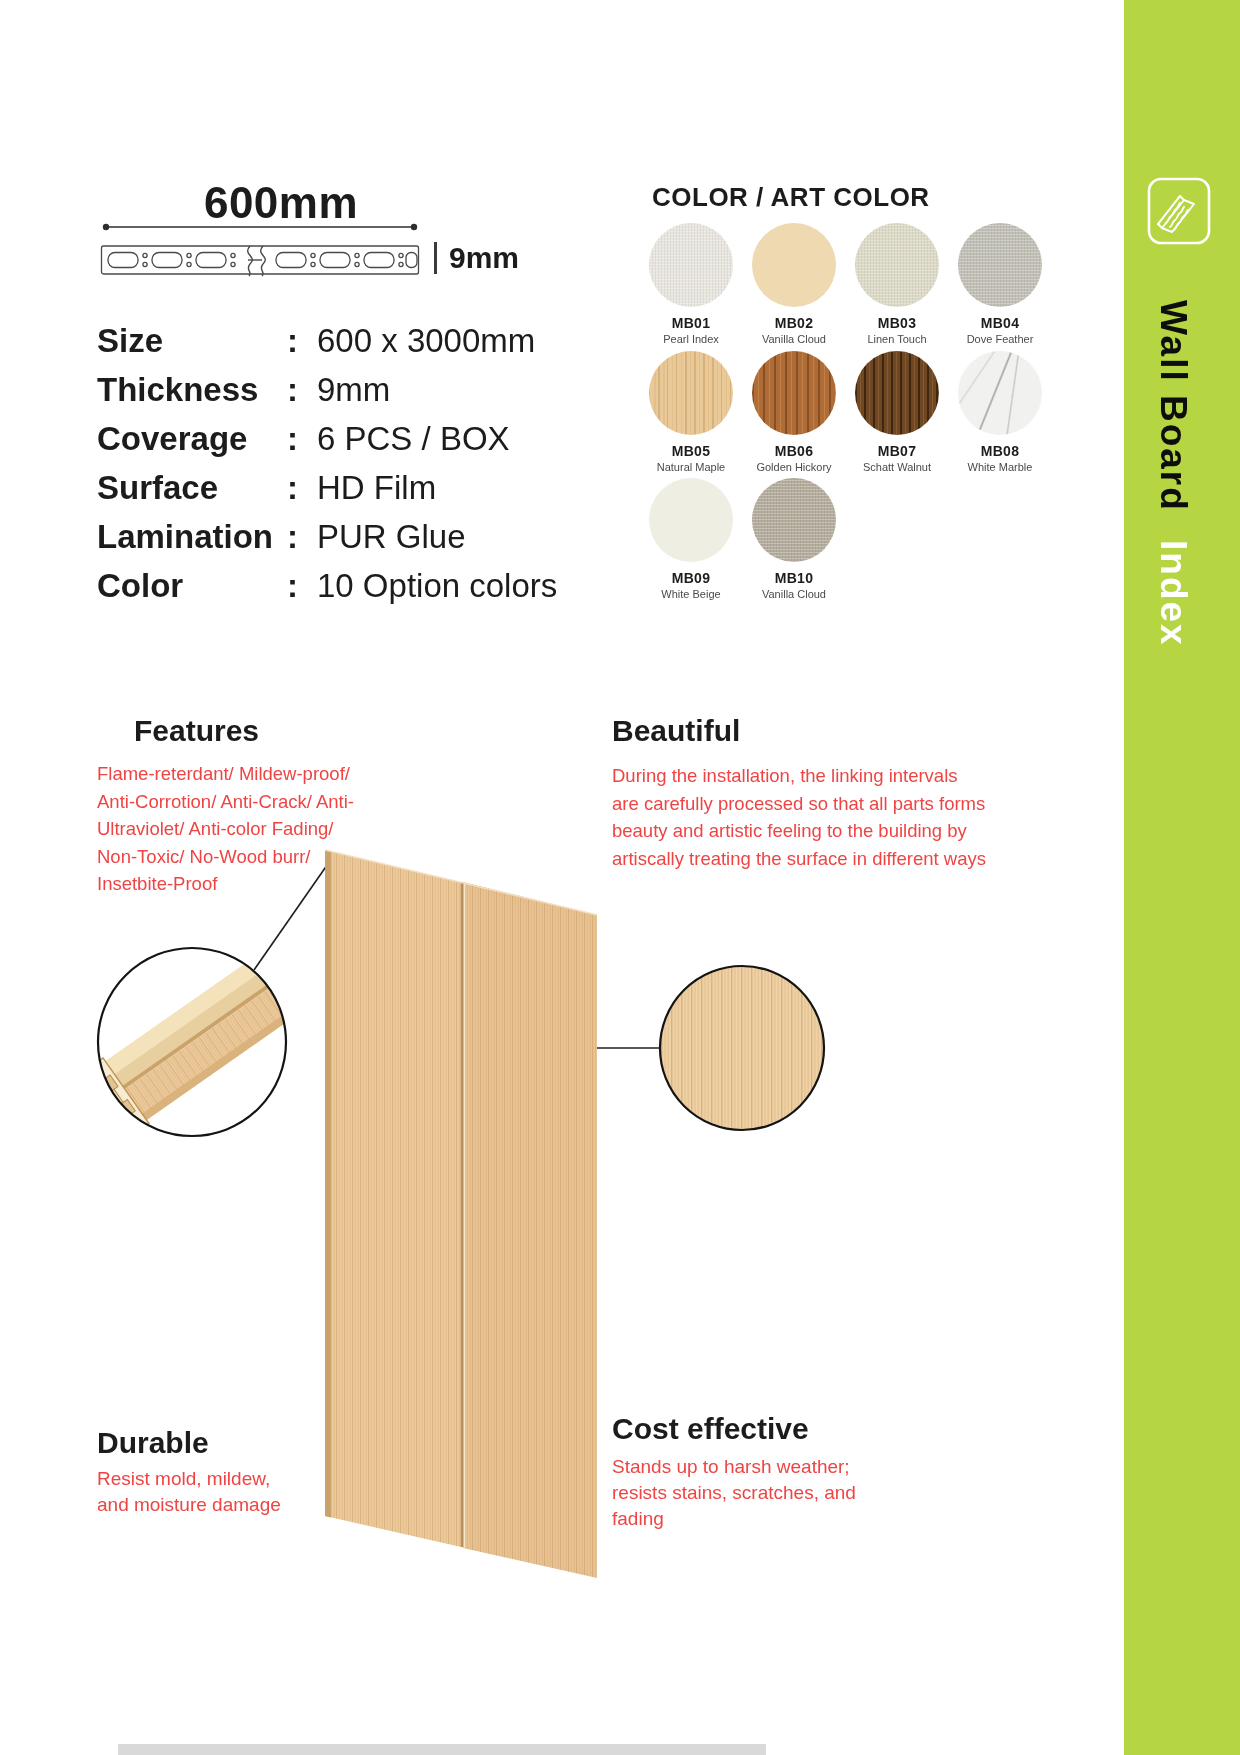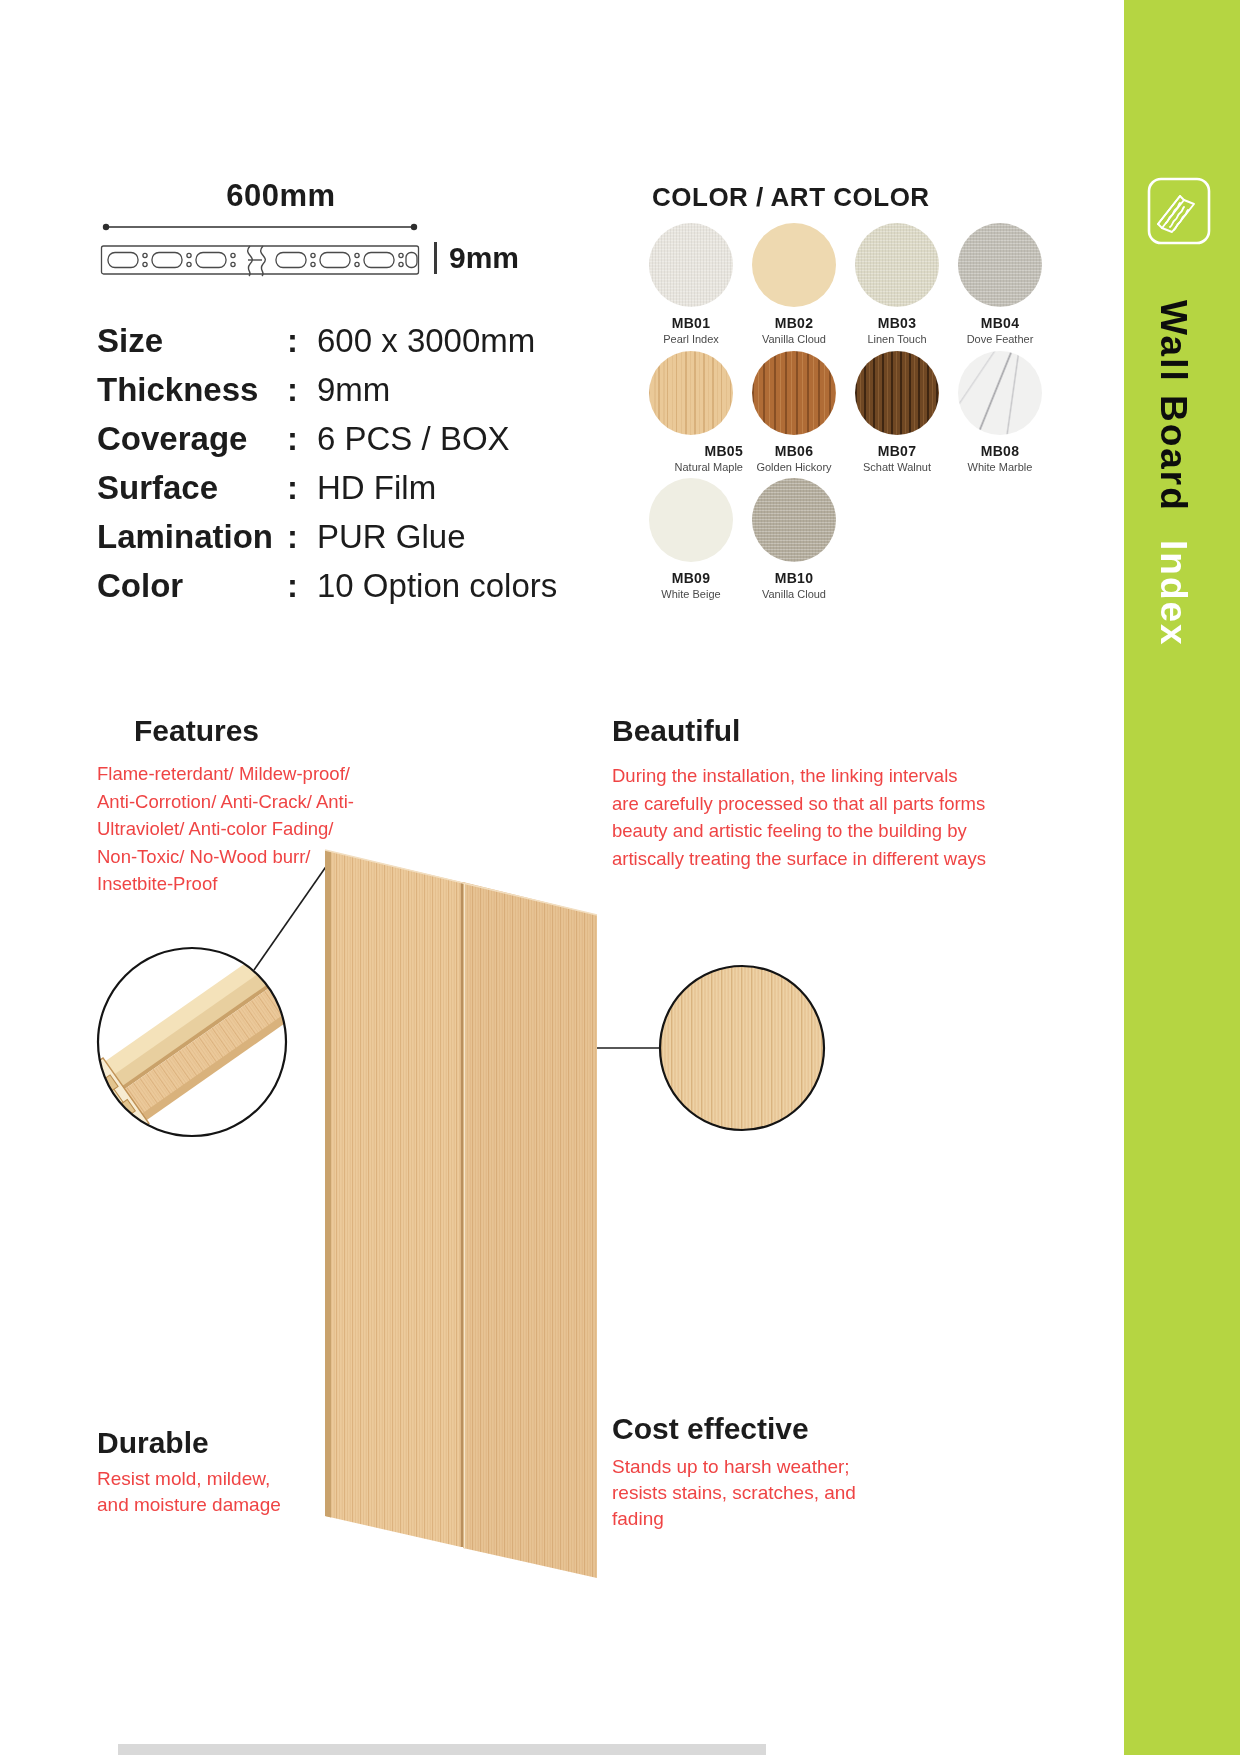--- a/index.html
+++ b/index.html
@@ -3,21 +3,21 @@
 <meta charset="utf-8">
 <style>
   html,body{margin:0;padding:0;background:#fff;}
   .page{
     position:relative;width:1240px;height:1755px;background:#ffffff;overflow:hidden;
     font-family:"Liberation Sans","DejaVu Sans",sans-serif;color:#1c1c1c;
   }
   .abs{position:absolute;}
 
   
-  .dim-label{left:281px;top:178px;transform:translateX(-50%);font-size:31px;font-weight:800;letter-spacing:.5px;white-space:nowrap;}
+  .dim-label{left:281px;top:178px;transform:translateX(-50%);font-size:44px;font-weight:800;letter-spacing:.5px;white-space:nowrap;}
   .thickness-wrap{left:434px;top:241px;display:flex;align-items:center;}
   .vdiv{width:3px;height:32px;background:#3a3a3a;margin-right:12px;}
   .thickness-label{font-size:30px;font-weight:800;}
 
   
   .specs{left:97px;top:316px;}
   .spec-row{display:flex;height:49px;align-items:center;font-size:33px;}
   .spec-label{width:190px;font-weight:700;}
   .spec-colon{width:30px;font-weight:700;}
   .spec-value{font-weight:500;white-space:nowrap;}
@@ -159,21 +159,21 @@
     <div class="abs swatch" style="left:845px;top:223px;">
       <div class="swatch-circle tex-linen" style="background-color: rgb(220, 217, 198);"></div>
       <div class="swatch-code">MB03</div>
       <div class="swatch-name">Linen Touch</div>
     </div>
     <div class="abs swatch" style="left:948px;top:223px;">
       <div class="swatch-circle tex-linen" style="background-color: rgb(193, 190, 181);"></div>
       <div class="swatch-code">MB04</div>
       <div class="swatch-name">Dove Feather</div>
     </div>
-    <div class="abs swatch" style="left:639px;top:351px;text-align:right;">
+    <div class="abs swatch" style="left:639px;top:351px;">
       <div class="swatch-circle tex-wood-light" style="background-color: rgb(234, 201, 152);"></div>
       <div class="swatch-code">MB05</div>
       <div class="swatch-name">Natural Maple</div>
     </div>
     <div class="abs swatch" style="left:742px;top:351px;">
       <div class="swatch-circle tex-wood-mid" style="background-color: rgb(176, 108, 54);"></div>
       <div class="swatch-code">MB06</div>
       <div class="swatch-name">Golden Hickory</div>
     </div>
     <div class="abs swatch" style="left:845px;top:351px;">

